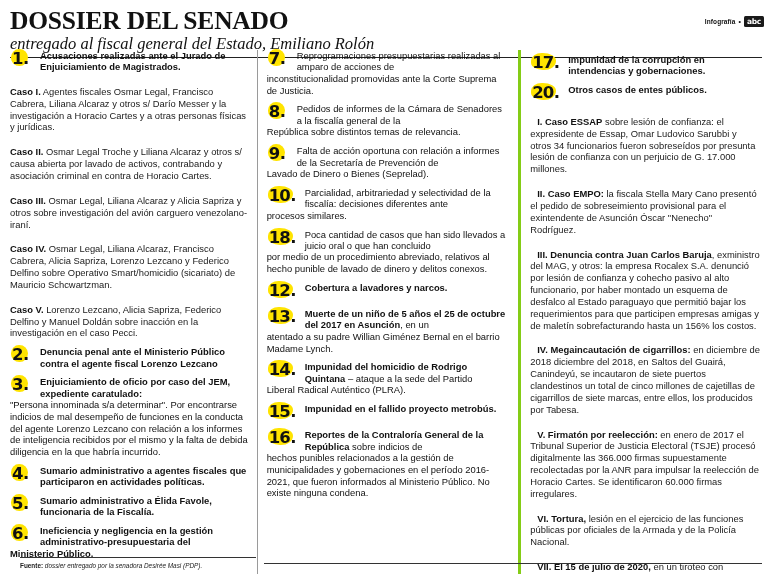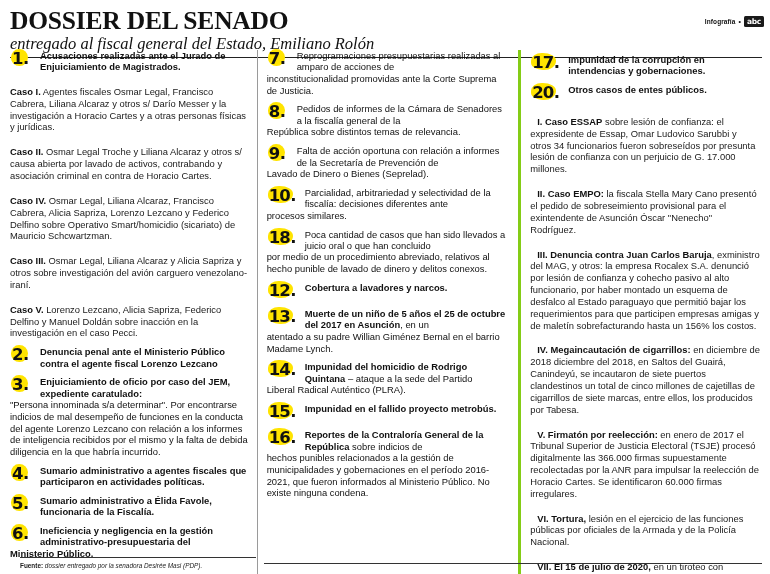--- a/index.html
+++ b/index.html
@@ -225,22 +225,22 @@
             <div class="item-head">
               <span class="num">
                 <span class="blob"></span>
                 <span class="digits">1</span>
                 <span class="period">.</span>
               </span>
               <div class="head-text">Acusaciones realizadas ante el Jurado de Enjuiciamiento de Magistrados.</div>
             </div>
             <div class="body-p"><b>Caso I.</b><span> Agentes fiscales Osmar Legal, Francisco Cabrera, Liliana Alcaraz y otros s/ Darío Messer y la investigación a Horacio Cartes y a otras personas físicas y jurídicas.</span></div>
             <div class="body-p"><b>Caso II.</b><span> Osmar Legal Troche y Liliana Alcaraz y otros s/ causa abierta por lavado de activos, contrabando y asociación criminal en contra de Horacio Cartes.</span></div>
+            <div class="body-p"><b>Caso III.</b><span> Osmar Legal, Liliana Alcaraz y Alicia Sapriza y otros sobre investigación del avión carguero venezolano-iraní.</span></div>
             <div class="body-p"><b>Caso IV.</b><span> Osmar Legal, Liliana Alcaraz, Francisco Cabrera, Alicia Sapriza, Lorenzo Lezcano y Federico Delfino sobre Operativo Smart/homicidio (sicariato) de Mauricio Schcwartzman.</span></div>
-            <div class="body-p"><b>Caso III.</b><span> Osmar Legal, Liliana Alcaraz y Alicia Sapriza y otros sobre investigación del avión carguero venezolano-iraní.</span></div>
             <div class="body-p"><b>Caso V.</b><span> Lorenzo Lezcano, Alicia Sapriza, Federico Delfino y Manuel Doldán sobre inacción en la investigación en el caso Pecci.</span></div>
           </div>
           <div class="item">
             <div class="item-head">
               <span class="num">
                 <span class="blob"></span>
                 <span class="digits">2</span>
                 <span class="period">.</span>
               </span>
               <div class="head-text">Denuncia penal ante el Ministerio Público contra el agente fiscal Lorenzo Lezcano</div>

